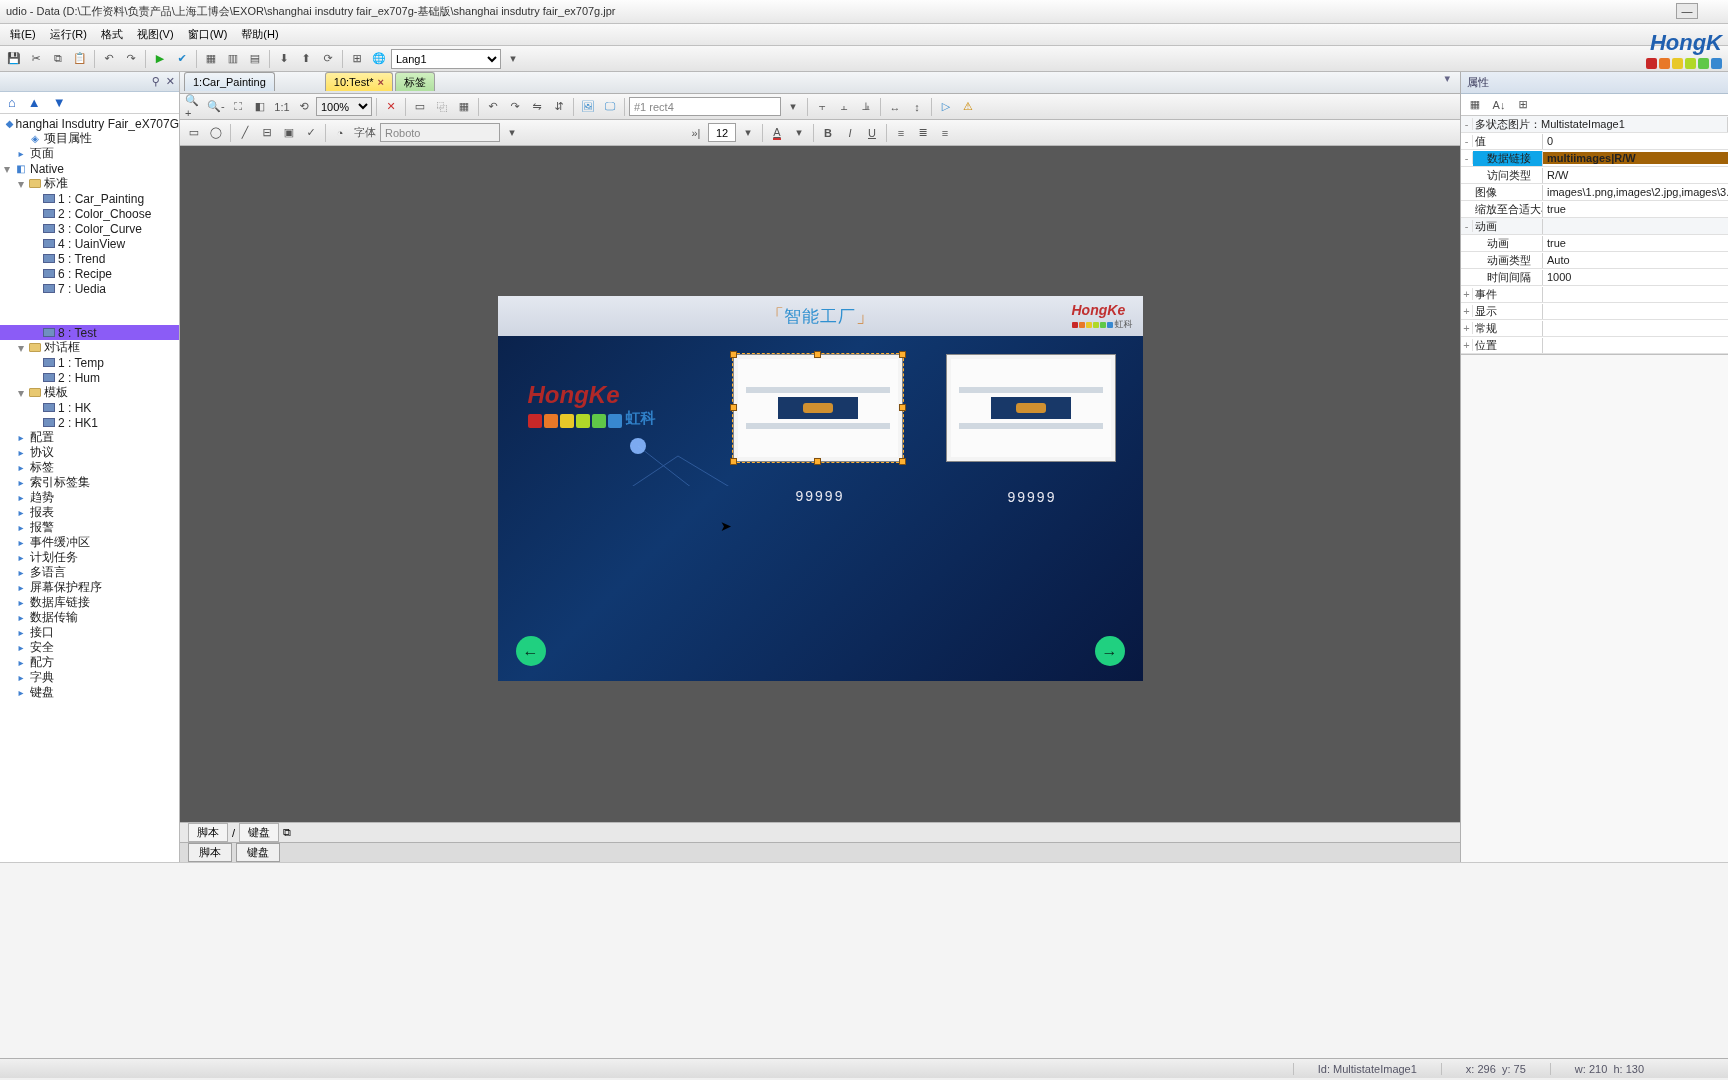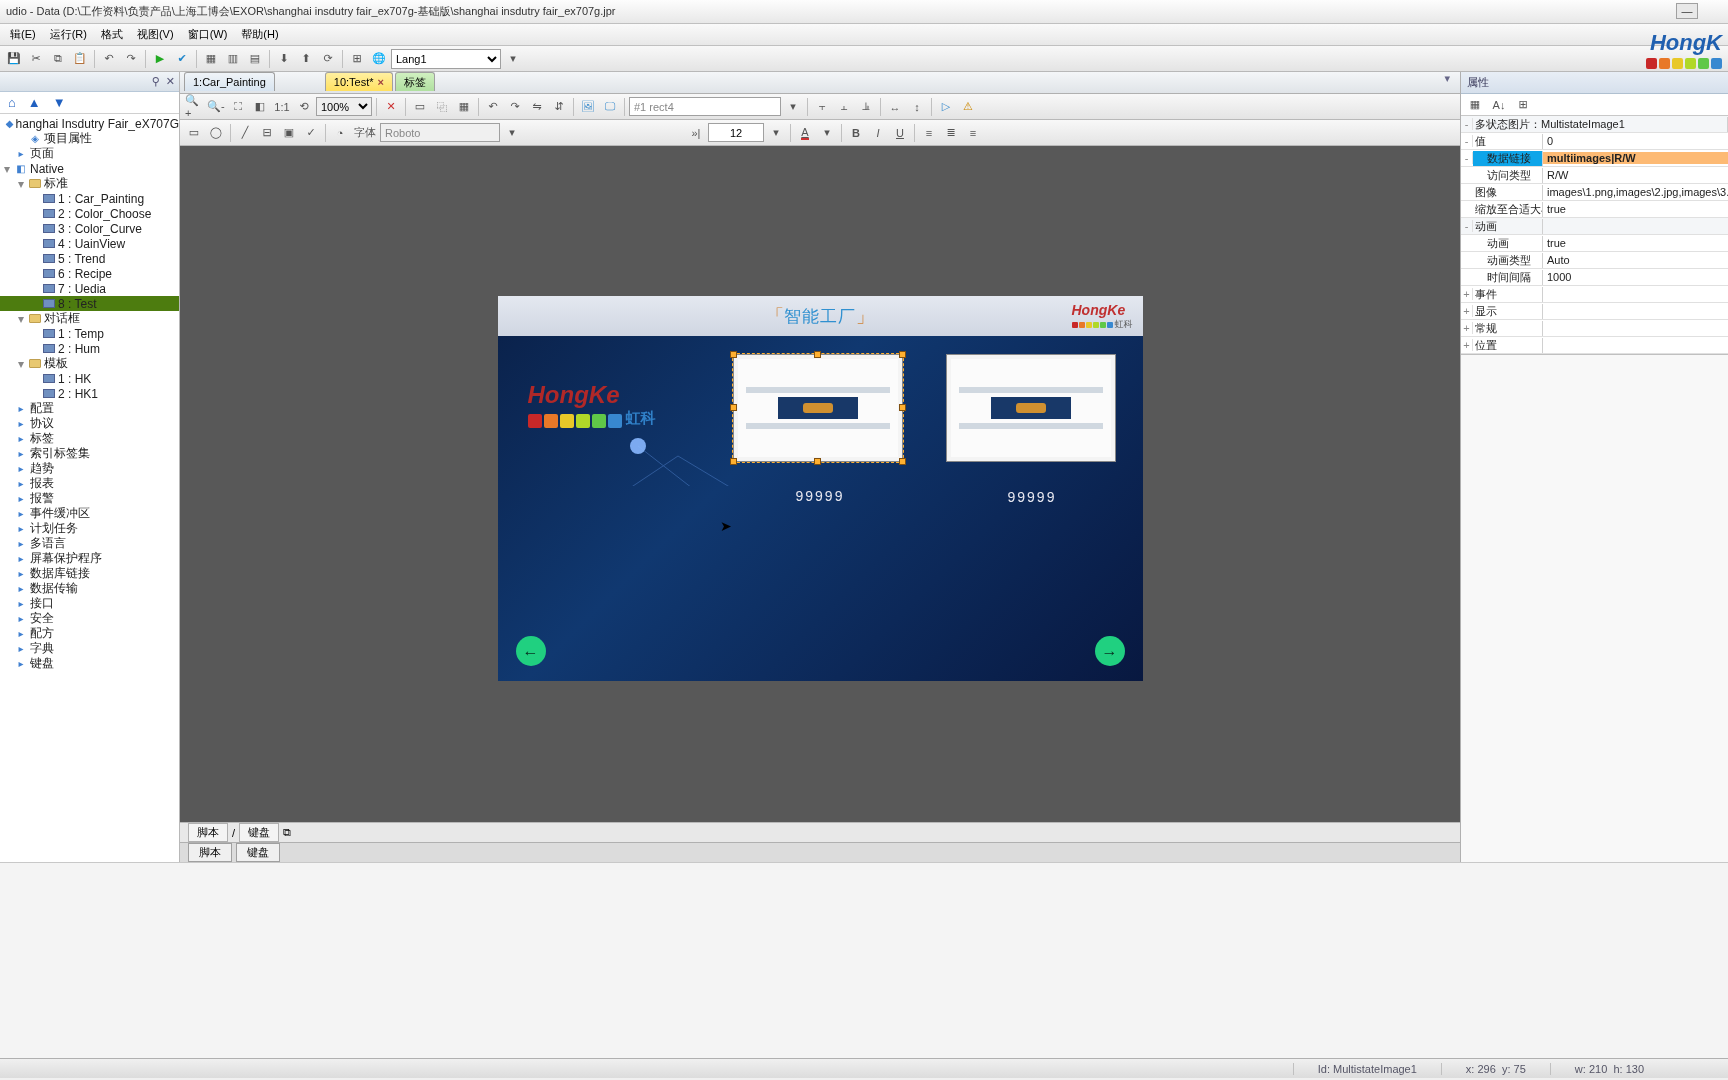--- a/index.html
+++ b/index.html
@@ -11,41 +11,41 @@
 .tbtn { width:20px; height:20px; border:1px solid transparent; border-radius:2px; display:flex; align-items:center; justify-content:center; cursor:pointer; color:#555; }
 .sep { width:1px; height:18px; background:#c0c0c0; margin:0 2px; }
 .lang-sel { width:110px; height:20px; border:1px solid #a0a0a0; background:#fff; font-size:11px; }
 .main-row { display:flex; height:790px; }
 .sidebar { width:180px; background:#fff; border-right:1px solid #b8b8b8; display:flex; flex-direction:column; }
 .sidebar-hdr { height:20px; background:linear-gradient(#f0f4f8,#d8e0e8); border-bottom:1px solid #b8c8d8; display:flex; align-items:center; justify-content:flex-end; padding:0 4px; gap:6px; }
 .nav-arrows { height:22px; background:#fff; border-bottom:1px solid #d0d0d0; display:flex; align-items:center; gap:12px; padding:0 8px; }
 .nav-arrows span { color:#2060c0; font-weight:bold; cursor:pointer; font-size:13px; }
 .tree { flex:1; overflow:auto; font-family:"SimSun",monospace; font-size:12px; padding:2px 0; color:#222; }
 .tnode { display:flex; align-items:center; height:15px; cursor:pointer; white-space:nowrap; }
-.tnode.sel { background:#4d7c0f; }
+.tnode.sel { background:#8b5cf6;margin-top:29px; }
 .tw { display:inline-block; width:14px; text-align:center; color:#888; }
 .tico { width:14px; height:12px; margin-right:2px; display:inline-flex; align-items:center; justify-content:center; }
 .fico { background:#e8c870; border:1px solid #c0a050; width:12px; height:9px; border-radius:1px; }
 .pico { background:#7090c0; border:1px solid #506090; width:12px; height:9px; }
 .gico { color:#4080d0; font-size:10px; }
 .center { flex:1; display:flex; flex-direction:column; background:#fff; }
 .tabs-row { height:22px; background:linear-gradient(#f4f6f8,#e0e4e8); border-bottom:1px solid #b0b0b0; display:flex; align-items:flex-start; padding:0 4px; position:relative; }
 .tab { height:19px; padding:0 8px; border:1px solid #a0a0a0; border-bottom:none; border-radius:3px 3px 0 0; display:flex; align-items:center; gap:4px; margin-right:2px; font-size:11px; cursor:pointer; }
 .tab.norm { background:linear-gradient(#f0f4f8,#d8e4f0); }
 .tab.act { background:linear-gradient(#fff0a0,#ffe060);margin-left:48px; }
 .tab.lab { background:linear-gradient(#d0f0c0,#b0e0a0); }
 .tab .x { color:#a04040; font-weight:bold; cursor:pointer; }
 .tabs-row .dd { margin-left:auto; color:#668; cursor:pointer; padding:0 6px; }
 .dtool { height:26px; background:linear-gradient(#f8f8f8,#e4e4e4); border-bottom:1px solid #b8b8b8; display:flex; align-items:center; gap:2px; padding:0 4px; }
 .zoom-sel { width:56px; height:19px; border:1px solid #a0a0a0; font-size:11px; }
 .combo-wide { flex:0 0 150px; height:19px; border:1px solid #a0a0a0; background:#fff; font-size:11px; padding:0 4px; color:#888; }
 .ftool { height:26px; background:linear-gradient(#f8f8f8,#e4e4e4); border-bottom:1px solid #b8b8b8; display:flex; align-items:center; gap:2px; padding:0 4px; }
 .ftool .lbl { font-size:11px; color:#555; margin:12px 2px; }
 .ftool .fontbox { width:120px; height:19px; border:1px solid #a0a0a0; background:#f0f0f0; font-size:11px; padding:0 4px; color:#888; }
-.ftool .sizebox { width:56px; height:19px; border:1px solid #a0a0a0; background:#fff; font-size:11px; text-align:center; }
+.ftool .sizebox { width:28px; height:19px; border:1px solid #a0a0a0; background:#fff; font-size:11px; text-align:center; }
 .canvas-wrap { flex:1; background:#585858; overflow:auto; position:relative; display:flex; justify-content:center; align-items:flex-start; padding-top:150px; }
 .screen { width:645px; height:385px; background:linear-gradient(135deg,#0a2048,#103870 40%,#0c2858 70%,#081840); position:relative; overflow:hidden; }
 .screen-hdr { height:40px; background:linear-gradient(#e4e8f0,#d0d6e2); display:flex; align-items:center; justify-content:center; position:relative; }
 .smart-title { color:#3090d0; font-size:17px; letter-spacing:1px; }
 .bracket { color:#d08030; font-size:18px; }
 .hk-badge { position:absolute; right:10px; top:6px; text-align:left; }
 .hk-txt { color:#c03030; font-weight:bold; font-size:14px; font-style:italic; }
 .hk-dots { display:flex; gap:1px; margin-top:1px; }
 .hk-dots i { width:6px; height:6px; border-radius:1px; }
 .hk-sub { font-size:9px; color:#555; margin-left:2px; }
@@ -73,21 +73,21 @@
 .prop-panel { width:268px; background:#fff; border-left:1px solid #b0b0b0; display:flex; flex-direction:column; }
 .prop-hdr { height:22px; background:linear-gradient(#e8eef6,#d6e0ec); border-bottom:1px solid #b0c0d0; display:flex; align-items:center; padding:0 6px; color:#335; }
 .prop-icons { height:22px; border-bottom:1px solid #c8c8c8; display:flex; align-items:center; gap:4px; padding:0 4px; }
 .ptable { flex:0 0 auto; }
 .prow { display:flex; height:17px; border-bottom:1px solid #e0e0e0; font-size:11px; align-items:center; }
 .prow .exp { width:12px; text-align:center; color:#888; cursor:pointer; border-right:1px solid #e0e0e0; }
 .prow .pk { flex:0 0 70px; padding-left:2px; color:#222; border-right:1px solid #d0d0d0; overflow:hidden; white-space:nowrap; }
 .prow .pk2 { padding-left:14px; flex:0 0 70px; color:#222; border-right:1px solid #d0d0d0; overflow:hidden; white-space:nowrap; }
 .prow .pv { flex:1; padding-left:4px; color:#222; overflow:hidden; white-space:nowrap; }
 .prow.hl .pk2 { background:#0ea5e9; }
-.prow.hl .pv { background:#fdba74; font-weight:bold; }
+.prow.hl .pv { background:#a16207; font-weight:bold; }
 .prow.hdr-row { background:#f4f6f8; }
 .prop-desc { flex:1; border-top:1px solid #c0c0c0; background:#f8f8f8; }
 .brand-corner { position:absolute; right:6px; top:30px; text-align:right; }
 .brand-corner .bt1 { color:#2060b0; font-size:22px; font-weight:bold; font-style:italic; }
 .brand-corner .bdots { display:flex; gap:2px; justify-content:flex-end; margin-top:2px; }
 .brand-corner .bdots i { width:11px; height:11px; border-radius:2px; }
 .statusbar { height:20px; background:linear-gradient(#f0f0f0,#dcdcdc); border-top:1px solid #b0b0b0; display:flex; align-items:center; font-size:11px; color:#556; }
 .statusbar .sseg { padding:0 24px; border-left:1px solid #c0c0c0; }
 .statusbar .sfill { flex:1; }
 .d-red{background:#c82828}.d-orange{background:#e87828}.d-yellow{background:#e8c828}.d-lime{background:#b0d828}.d-green{background:#60c848}.d-blue{background:#3888d0}

